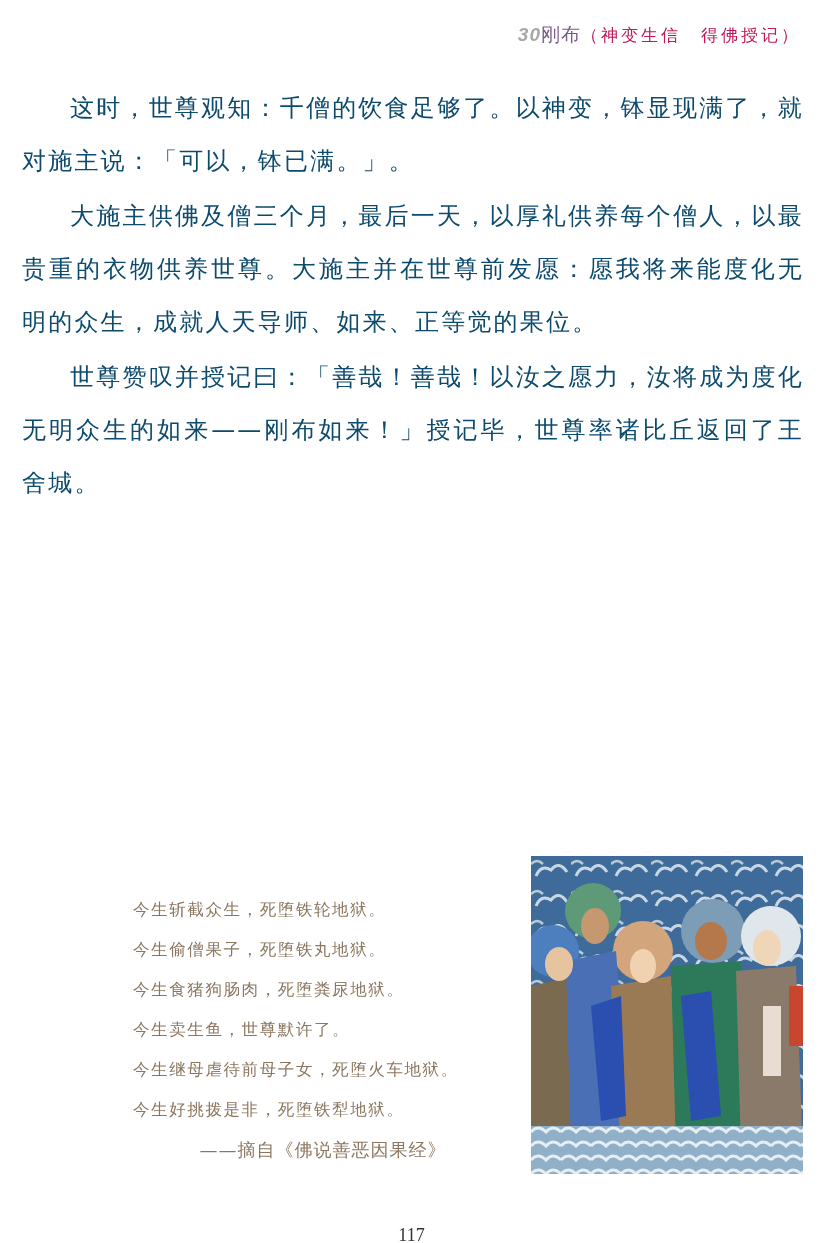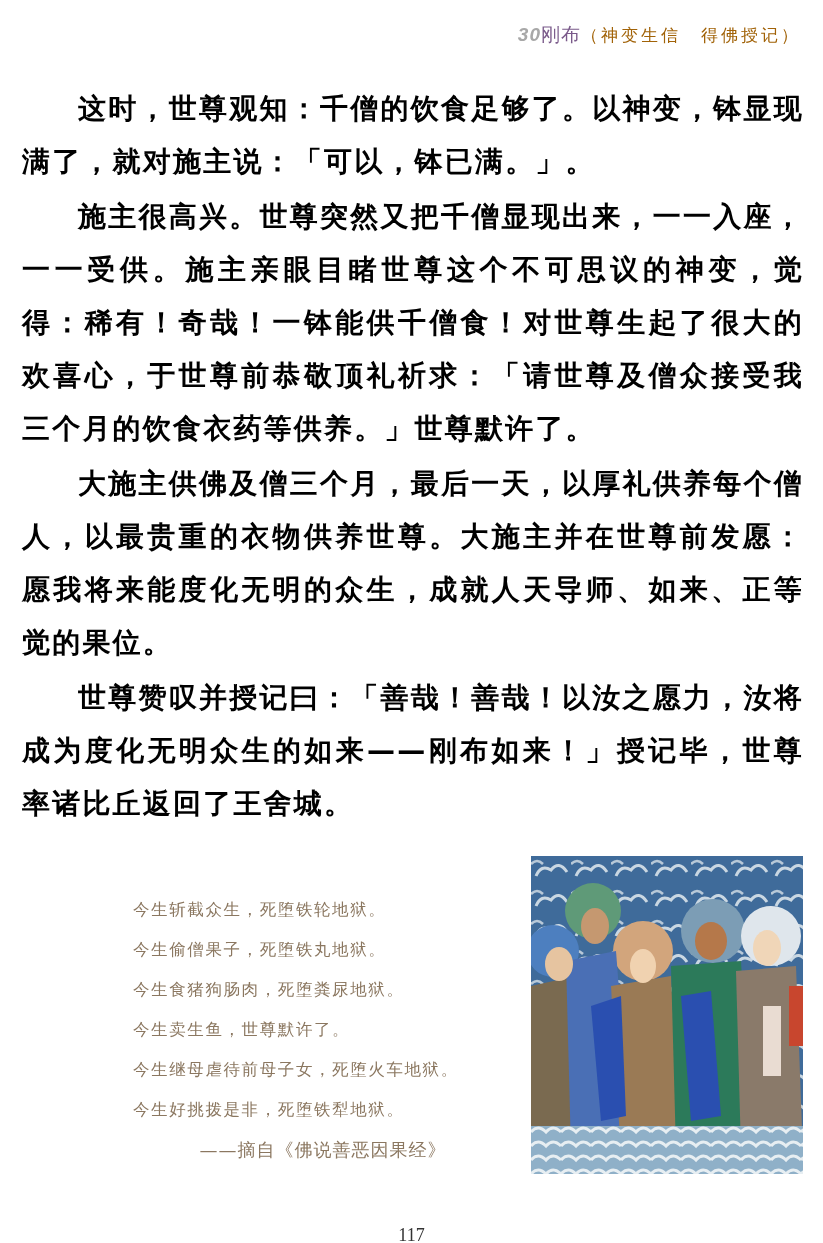--- a/index.html
+++ b/index.html
@@ -6,24 +6,24 @@
     body {
       width: 823px; height: 1243px; background: #ffffff; position: relative; overflow: hidden;
       font-family: "DejaVu Sans", sans-serif; color: #2a2a2a;
     }
     .header {
       position: absolute; top: 22px; right: 22px; font-size: 19px; color: #9a9a9a; letter-spacing: 1px;
       white-space: nowrap;
     }
     .header .num { font-family: "Liberation Sans", sans-serif; font-style: italic; font-weight: bold; color: #a8a8a8; font-size: 19px; }
     .header .title { color: #7a5a8a; }
-    .header .sub { color: #a16207; letter-spacing: 3px; font-size: 17px; }
+    .header .sub { color: #be185d; letter-spacing: 3px; font-size: 17px; }
     .body-text {
       position: absolute; left: 22px; top: 82px; width: 782px;
-      font-size: 28px; line-height: 53px; letter-spacing: 2.2px; color: #000000; font-weight: bold;
+      font-size: 24px; line-height: 53px; letter-spacing: 2.2px; color: #0c4a6e;
     }
     .body-text p { margin: 0 0 2px 0; text-indent: 2em; text-align: justify; }
     .quote {
       position: absolute; left: 133px; top: 890px; width: 380px;
       font-size: 16.5px; line-height: 40px; color: #8b7760; letter-spacing: 1.6px;
     }
     .quote .line { white-space: nowrap; }
     .quote .source { text-align: center; font-size: 18px; letter-spacing: 1px; }
     .painting {
       position: absolute; left: 531px; top: 856px; width: 272px; height: 318px; overflow: hidden;
@@ -36,21 +36,20 @@
   </style>
 </head>
 <body>
 
 <div class="header">
   <span class="num">30</span><span class="title">刚布</span><span class="sub">（神变生信　得佛授记）</span>
 </div>
 
 <div class="body-text">
   <p>这时，世尊观知：千僧的饮食足够了。以神变，钵显现满了，就对施主说：「可以，钵已满。」。</p>
-  <p>施主很高兴。世尊突然又把千僧显现出来，一一入座，一一受供。施主亲眼目睹世尊这个不可思议的神变，觉得：稀有！奇哉！一钵能供千僧食！对世尊生起了很大的欢喜心，于世尊前恭敬顶礼祈求：「请世尊及僧众接受我三个月的饮食衣药等供养。」世尊默许了。</p>
   <p>大施主供佛及僧三个月，最后一天，以厚礼供养每个僧人，以最贵重的衣物供养世尊。大施主并在世尊前发愿：愿我将来能度化无明的众生，成就人天导师、如来、正等觉的果位。</p>
   <p>世尊赞叹并授记曰：「善哉！善哉！以汝之愿力，汝将成为度化无明众生的如来——刚布如来！」授记毕，世尊率诸比丘返回了王舍城。</p>
 </div>
 
 <div class="quote">
   <div class="line">今生斩截众生，死堕铁轮地狱。</div>
   <div class="line">今生偷僧果子，死堕铁丸地狱。</div>
   <div class="line">今生食猪狗肠肉，死堕粪尿地狱。</div>
   <div class="line">今生卖生鱼，世尊默许了。</div>
   <div class="line">今生继母虐待前母子女，死堕火车地狱。</div>

